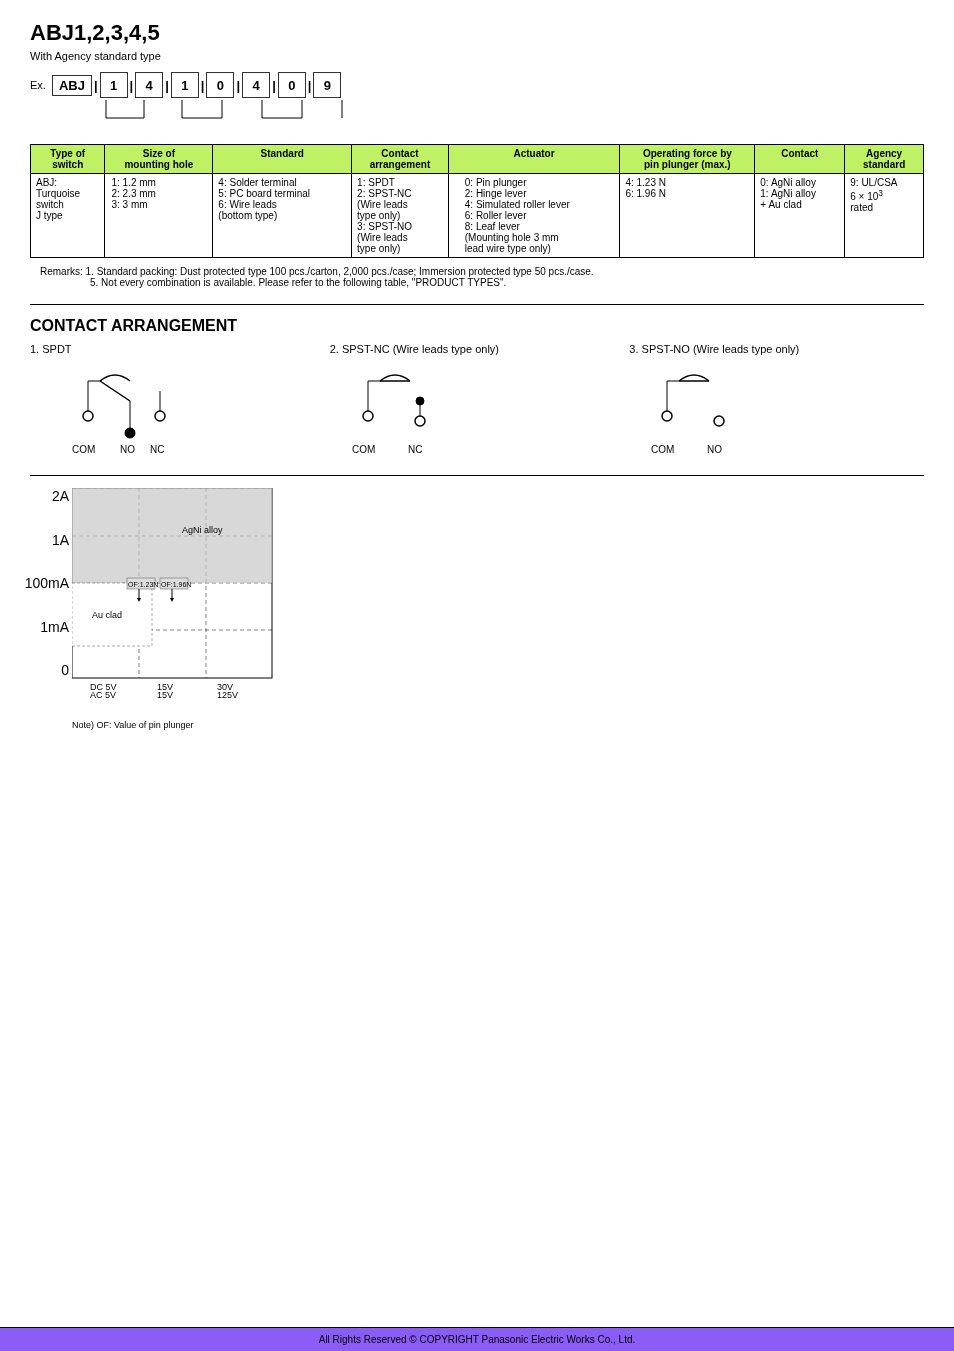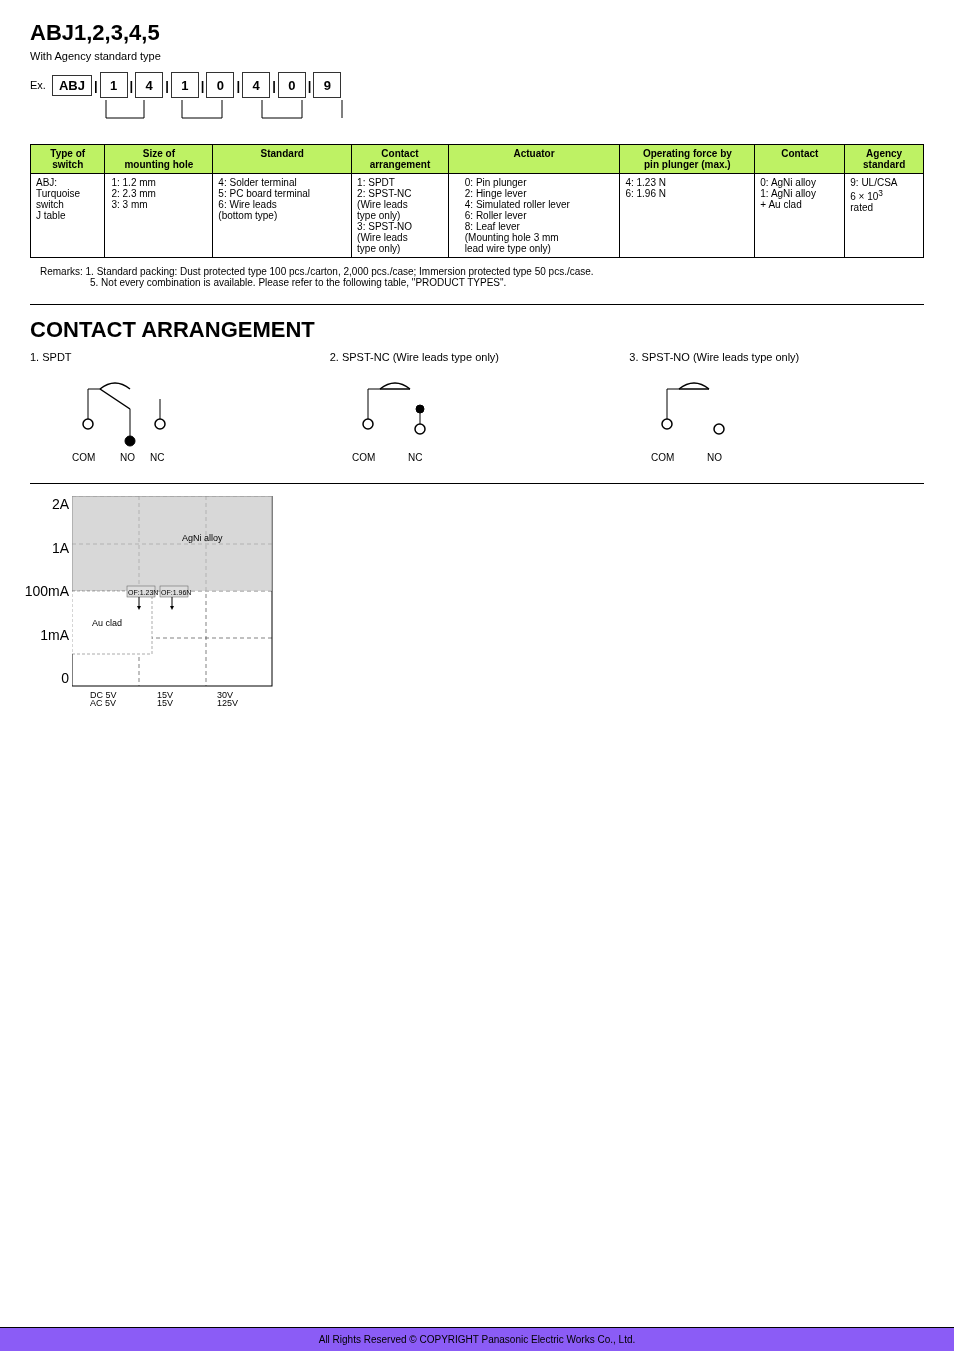--- a/index.html
+++ b/index.html
@@ -47,21 +47,21 @@
       text-indent: -10px;
       padding-left: 10px;
     }
     hr.section-divider {
       border: none;
       border-top: 1px solid #000;
       margin: 12px 0;
     }
     
     .section-title {
-      font-size: 22px;
+      font-size: 16px;
       font-weight: bold;
       margin-bottom: 8px;
     }
     .contact-diagrams {
       display: flex;
       gap: 5px;
       align-items: flex-start;
     }
     .contact-diagram {
       flex: 1;
@@ -162,21 +162,21 @@
       <th>Operating force by<br>pin plunger (max.)</th>
       <th>Contact</th>
       <th>Agency<br>standard</th>
     </tr>
   </thead>
   <tbody>
     <tr>
       <td style="white-space:pre-line;">ABJ:
 Turquoise
 switch
-J table</td>
+J type</td>
       <td style="white-space:pre-line;padding-left:6px;">1: 1.2 mm
 2: 2.3 mm
 3: 3 mm</td>
       <td style="white-space:pre-line;">4: Solder terminal
 5: PC board terminal
 6: Wire leads
   (bottom type)</td>
       <td style="white-space:pre-line;">1: SPDT
 2: SPST-NC
   (Wire leads
@@ -337,17 +337,18 @@
 
       <text x="18" y="202" font-size="9" font-family="Arial">DC  5V</text>
       <text x="18" y="210" font-size="9" font-family="Arial">AC  5V</text>
       <text x="85" y="202" font-size="9" font-family="Arial">15V</text>
       <text x="85" y="210" font-size="9" font-family="Arial">15V</text>
       <text x="145" y="202" font-size="9" font-family="Arial">30V</text>
       <text x="145" y="210" font-size="9" font-family="Arial">125V</text>
     </svg>
   </div>
 
+  <div class="chart-note" style="font-size:9px; margin-left:42px; margin-top:2px;">Note) OF: Value of pin plunger</div>
 </div>
 
 <div class="footer">
   <span>All Rights Reserved © COPYRIGHT Panasonic Electric Works Co., Ltd.</span>
 </div>
 
 </body></html>

